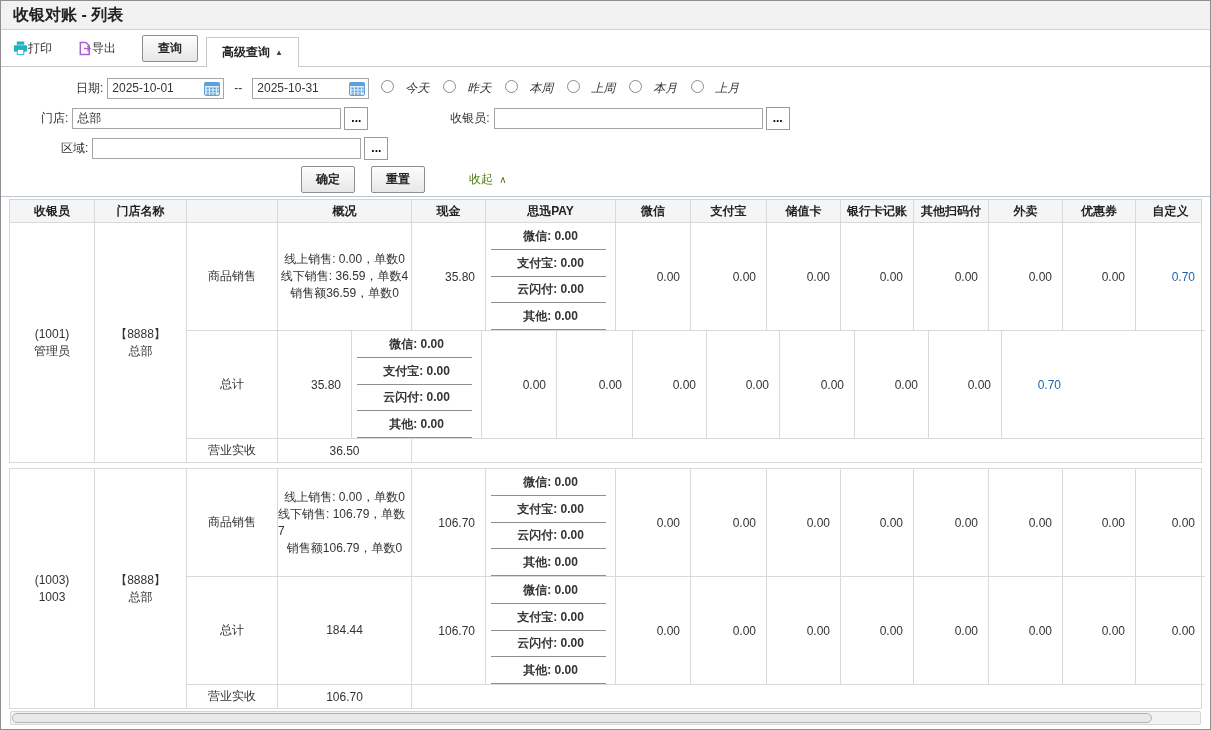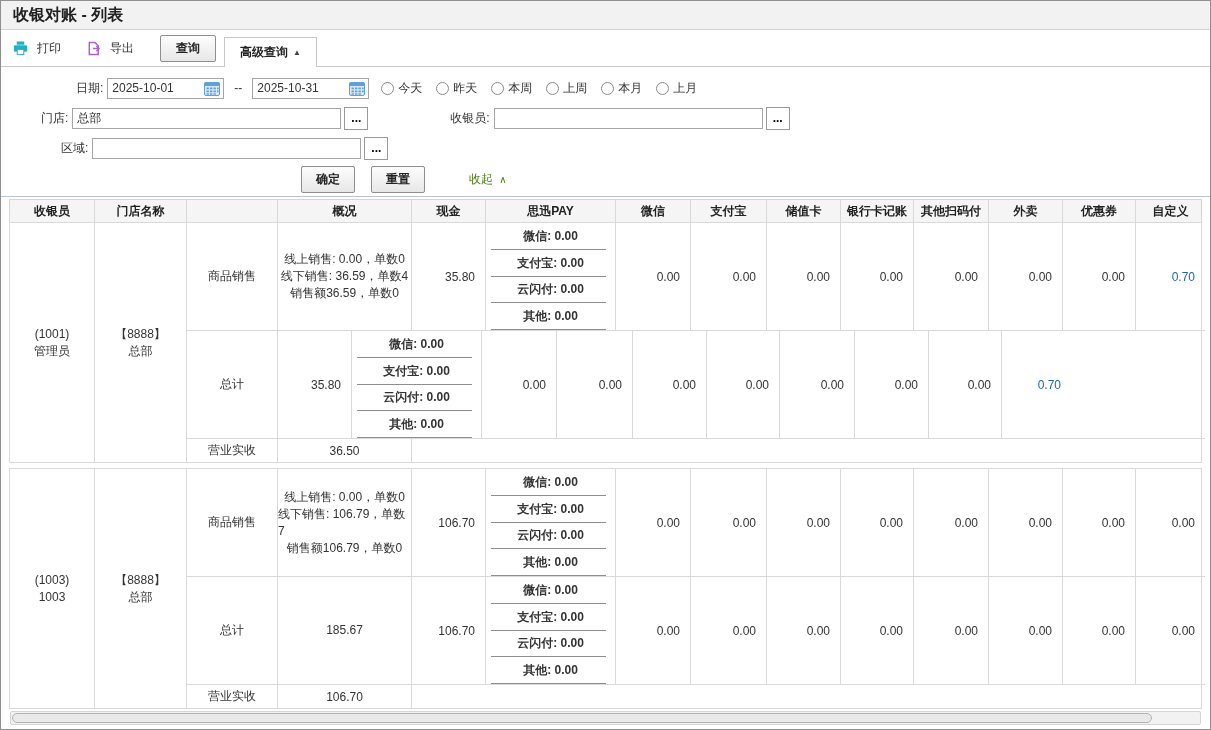--- a/index.html
+++ b/index.html
@@ -7,41 +7,41 @@
   body { font-family:"Liberation Sans", sans-serif; font-size:12px; color:#333; }
   .page { width:1211px; height:730px; border:1px solid #8f8f8f; background:#fff; overflow:hidden; }
 
   
   .title-bar { height:29px; line-height:28px; background:#f2f2f2; border-bottom:1px solid #d2d2d2;
                font-size:16px; font-weight:bold; color:#222; padding-left:12px; }
 
   
   .toolbar { height:37px; border-bottom:1px solid #c9c9c9; display:flex; align-items:center;
              padding-left:12px; background:#fff; }
-  .tool-btn { display:flex; align-items:center; gap:9px; margin-right:26px; cursor:pointer; }
+  .tool-btn { display:flex; align-items:center; gap:0; margin-right:26px; cursor:pointer; }
   .query-btn { border:1px solid #8e8e8e; background:linear-gradient(#fdfdfd,#e7e7e7); font-weight:bold;
                padding:4px 15px; border-radius:2px; font-size:12px; margin-right:8px;
                font-family:"Liberation Sans",sans-serif; color:#222; }
   .adv-tab { align-self:flex-end; height:30px; margin-bottom:-1px; background:#fff;
              border:1px solid #c8c8c8; border-bottom:none; display:flex; align-items:center;
              padding:0 15px; font-weight:bold; color:#222; cursor:pointer; }
   .adv-caret { font-size:8px; margin-left:5px; color:#444; }
 
   
   .filter-panel { padding-top:6px; background:#fff; }
   .f-row { display:flex; align-items:center; height:30px; }
   .f-label { text-align:right; margin-right:4px; white-space:nowrap; }
   .txt { border:1px solid #a6a6a6; height:21px; font:12px "Liberation Sans",sans-serif;
          padding:0 4px; color:#333; outline:none; }
   .date-wrap { position:relative; display:inline-block; }
   .date-txt { width:117px; padding-right:22px; }
   .cal { position:absolute; right:4px; top:3px; }
   .dash { margin:0 10px; color:#333; }
   .radios { display:flex; align-items:center; margin-left:12px; gap:14px; }
-  .radio-item { display:flex; align-items:center; gap:4px; cursor:pointer; }
+  .radio-item { display:flex; align-items:flex-start; gap:11px; cursor:pointer;font-style:italic; }
   .radio { width:13px; height:13px; border:1px solid #8a8a8a; border-radius:50%; background:#fff; flex-shrink:0; }
   .wide-txt { width:269px; }
   .ellipsis-btn { width:24px; height:23px; border:1px solid #9a9a9a; background:#fff; margin-left:3px;
                   font-weight:bold; line-height:14px; text-align:center; padding:0;
                   font-family:"Liberation Sans",sans-serif; font-size:12px; cursor:pointer; }
   .btn-row { display:flex; align-items:center; height:33px; padding-left:300px; gap:16px; }
   .act-btn { border:1px solid #8e8e8e; background:linear-gradient(#fdfdfd,#e7e7e7); font-weight:bold;
              padding:4px 14px; border-radius:2px; font-size:12px; font-family:"Liberation Sans",sans-serif; color:#222; }
   .collapse { color:#4d7c0f; margin-left:28px; cursor:pointer; }
   .collapse .c-caret { font-size:10px; margin-left:3px; }
@@ -315,21 +315,21 @@
               <div class="gc num" style="width: 74px;">0.00</div>
               <div class="gc num" style="width: 73px;">0.00</div>
               <div class="gc num" style="width: 75px;">0.00</div>
               <div class="gc num" style="width: 74px;">0.00</div>
               <div class="gc num" style="width: 73px;">0.00</div>
               <div class="gc num last" style="width: 69px;">0.00</div>
             </div>
             <div class="grow">
               <div class="gc" style="width: 91px;">总计</div>
               <div class="gc ov" style="width: 134px;">
-                <div>185.67</div>
+                <div>184.44</div>
               </div>
               <div class="gc num" style="width: 74px;">106.70</div>
               <div class="gc pay" style="width: 130px;">
                 <div class="psub">微信: 0.00</div>
                 <div class="psub">支付宝: 0.00</div>
                 <div class="psub">云闪付: 0.00</div>
                 <div class="psub">其他: 0.00</div>
               </div>
               <div class="gc num" style="width: 75px;">0.00</div>
               <div class="gc num" style="width: 76px;">0.00</div>

